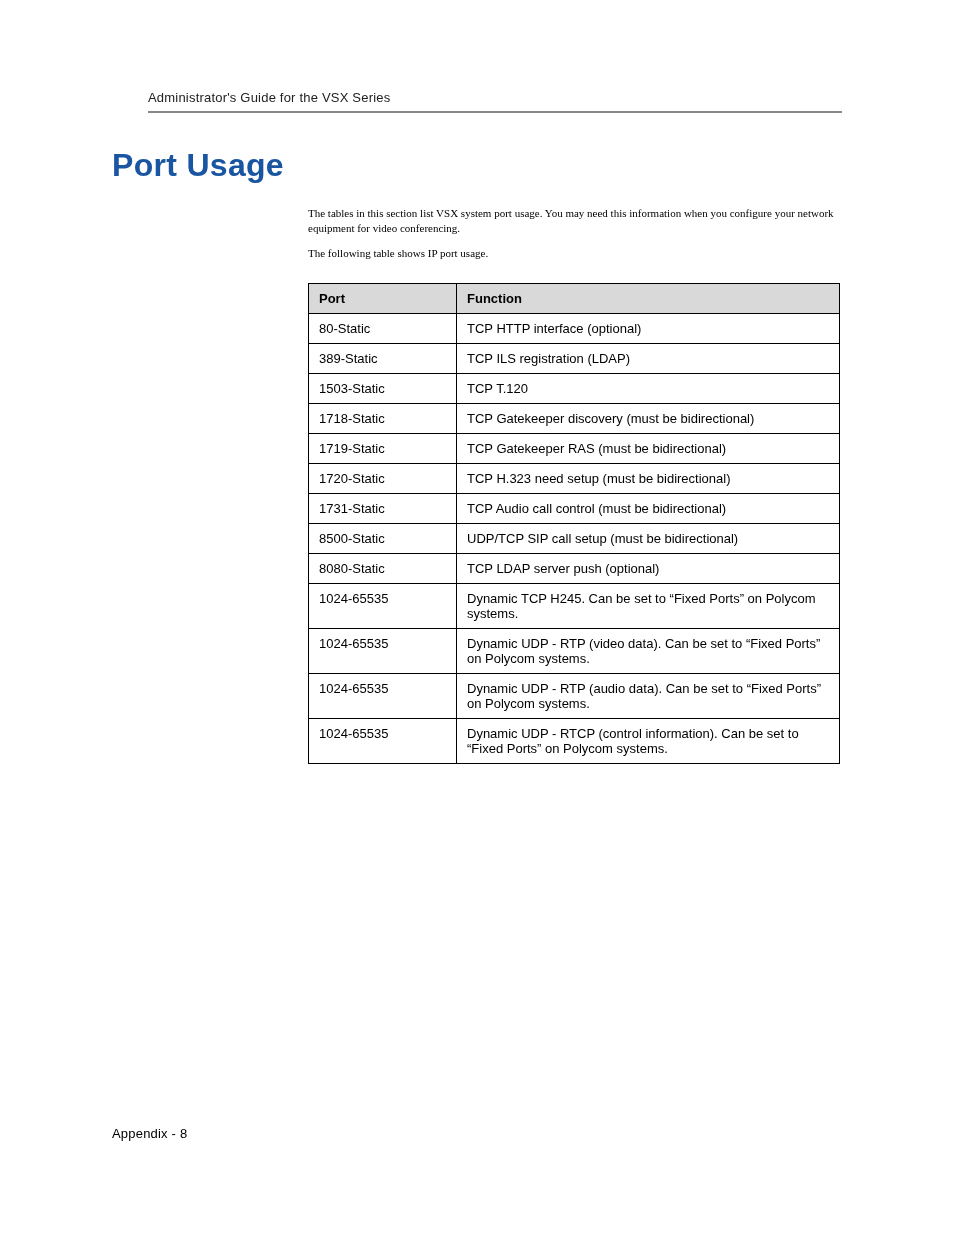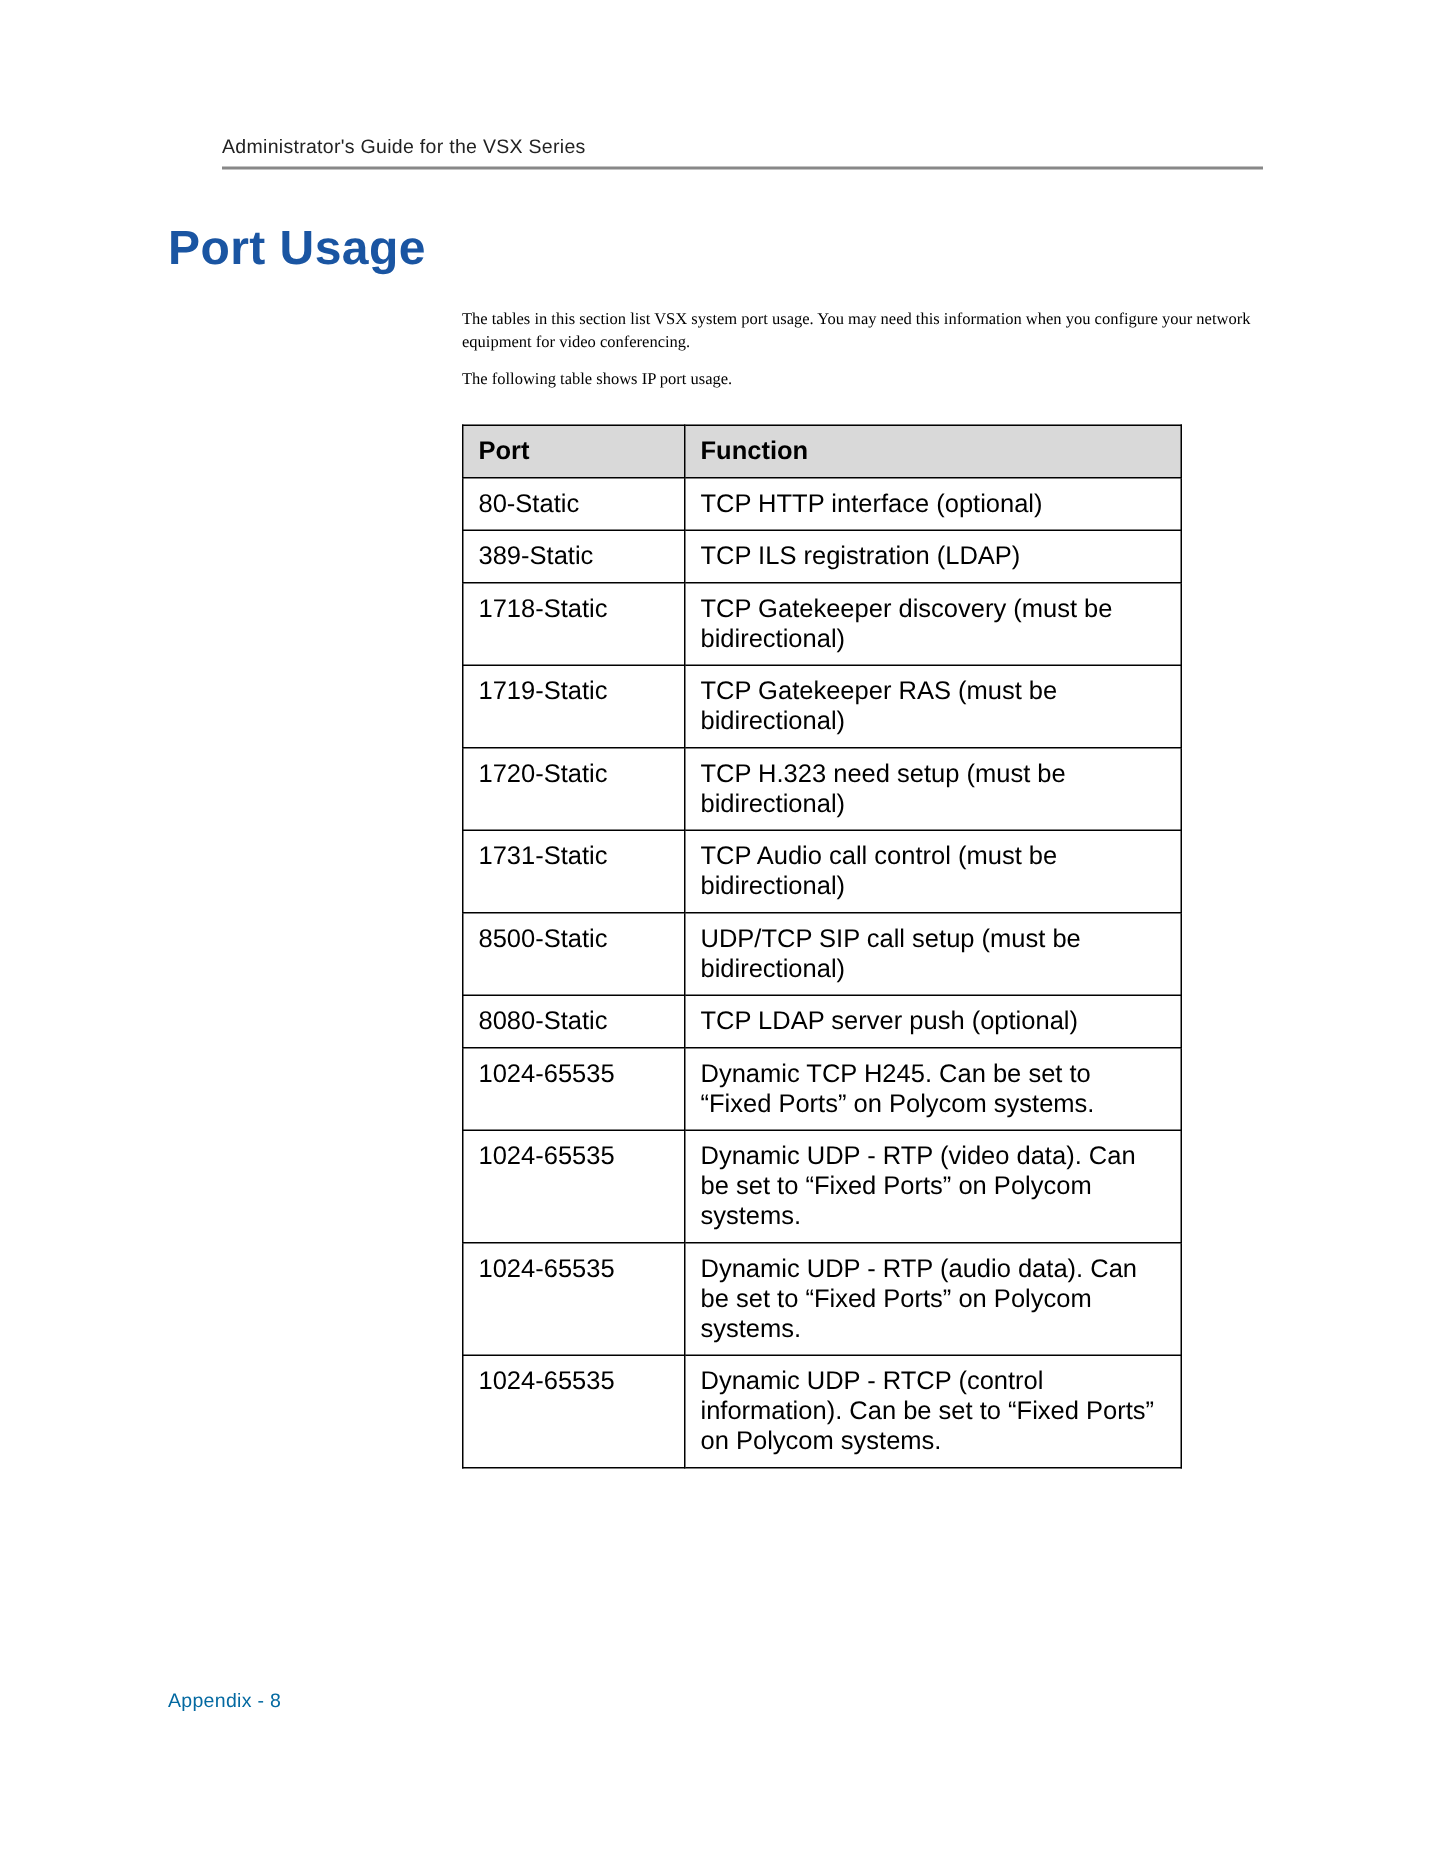--- a/index.html
+++ b/index.html
@@ -41,44 +41,44 @@
   }
   p.body {
     font-family: Georgia, "Times New Roman", serif;
     font-size: 11px;
     line-height: 1.35;
     margin: 0 0 10px 0;
     color: #000;
   }
   table.port-table {
     border-collapse: collapse;
-    width: 480px;
+    width: 532px;
     margin-top: 22px;
     font-family: Arial, Helvetica, sans-serif;
-    font-size: 17px;
+    font-size: 13px;
   }
   table.port-table th, table.port-table td {
     border: 1px solid #000;
     text-align: left;
     vertical-align: top;
     padding: 7px 10px 7px 10px;
   }
   table.port-table th {
     background: #d9d9d9;
     font-weight: 700;
   }
   table.port-table col.col-port { width: 148px; }
   table.port-table col.col-func { width: auto; }
   .footer {
     position: absolute;
     left: 112px;
     bottom: 94px;
     font-family: "Arial Narrow", Arial, sans-serif;
     font-size: 13px;
-    color: #0369a1;
+    color: #000000;
     letter-spacing: 0.2px;
   }
 </style>
 </head>
 <body>
 
 <div class="page">
   <div class="running-head">Administrator's Guide for the VSX Series</div>
 
   <h1 class="section-title">Port Usage</h1>
@@ -99,20 +99,24 @@
         </tr>
       </thead>
       <tbody id="port-table-body">
           <tr>
             <td>80-Static</td>
             <td>TCP HTTP interface (optional)</td>
           </tr>
           <tr>
             <td>389-Static</td>
             <td>TCP ILS registration (LDAP)</td>
+          </tr>
+          <tr>
+            <td>1503-Static</td>
+            <td>TCP T.120</td>
           </tr>
           <tr>
             <td>1718-Static</td>
             <td>TCP Gatekeeper discovery (must be bidirectional)</td>
           </tr>
           <tr>
             <td>1719-Static</td>
             <td>TCP Gatekeeper RAS (must be bidirectional)</td>
           </tr>
           <tr>

